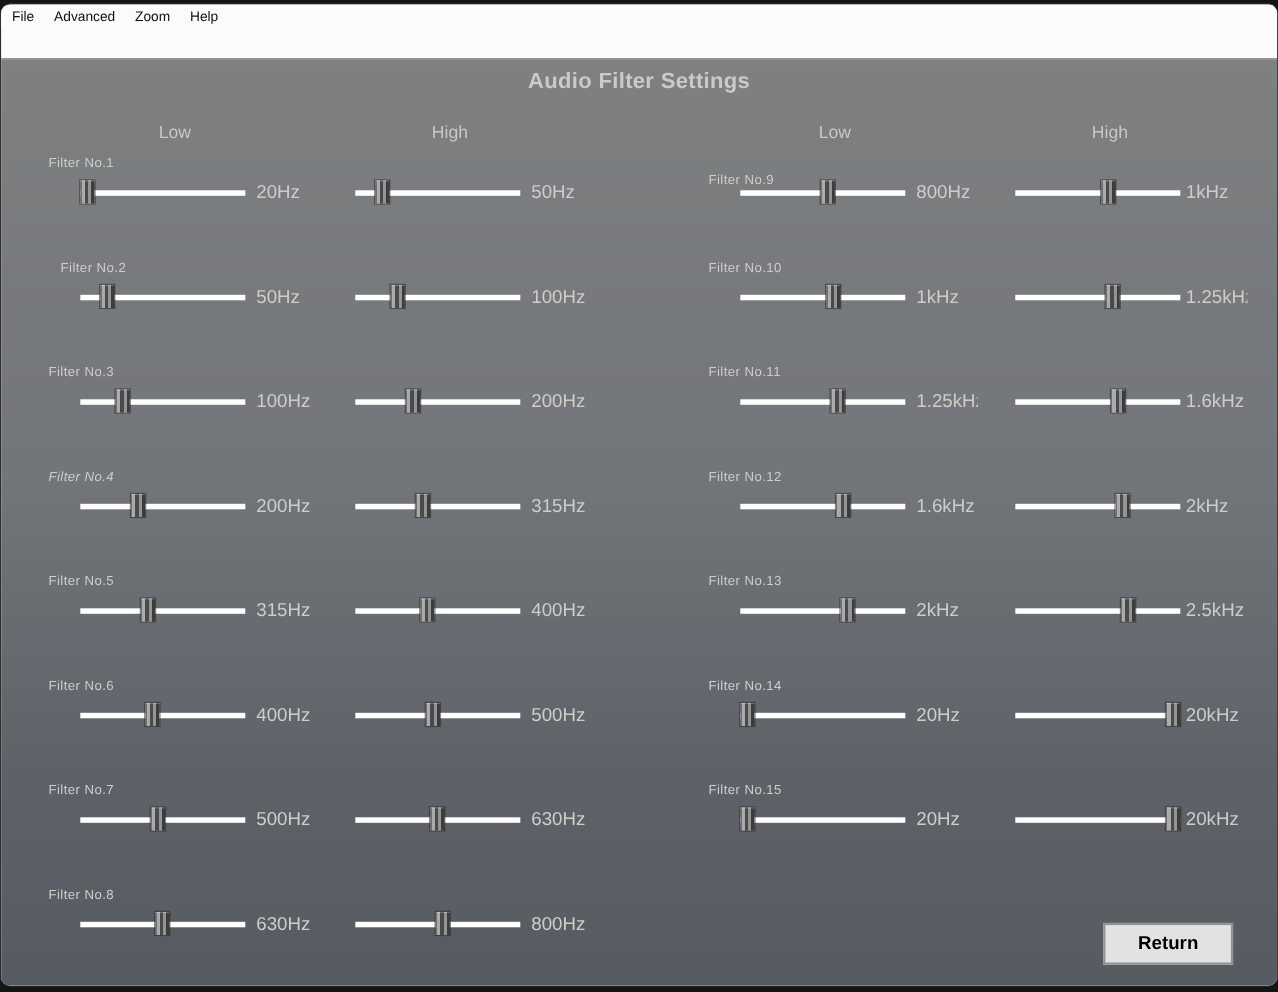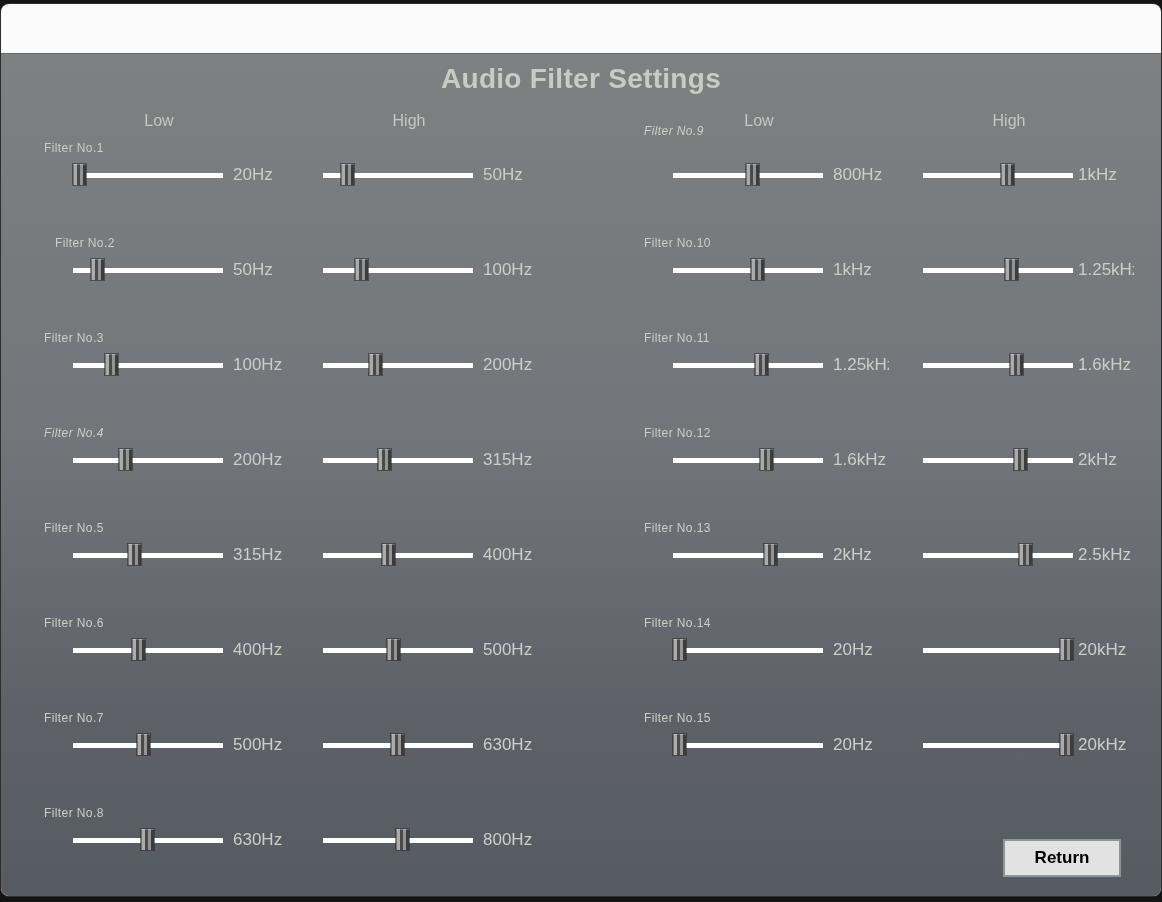--- a/index.html
+++ b/index.html
@@ -42,21 +42,21 @@
   }
   .menu-item{padding:2px 9px;}
   
   .content{
     position:absolute;left:0;top:49px;right:0;bottom:0;
     background:linear-gradient(180deg,#7e8081 0%,#72757a 45%,#5e6268 78%,#565b62 100%);
     border-top:1px solid #65686a;
   }
   .page-title{
     position:absolute;top:9px;left:0;width:100%;text-align:center;
-    font-size:28px;font-weight:700;color:#c9cbc5;letter-spacing:.3px;
+    font-size:20px;font-weight:700;color:#c9cbc5;letter-spacing:.3px;
   }
   .col-header{
     position:absolute;width:172px;text-align:center;
     font-size:16px;color:#c6c8c2;
   }
   .filter-label{
     position:absolute;font-size:12px;letter-spacing:.4px;color:#cccec8;white-space:nowrap;
   }
   .slider-track{
     position:absolute;width:150px;height:5px;background:#ffffff;
@@ -77,20 +77,26 @@
     font-size:17px;font-weight:700;color:#000;cursor:default;
     box-sizing:border-box;
   }
 </style>
 </head>
 <body>
 
 <div class="window">
 
 
+  <div class="menubar">
+    <span class="menu-item">File</span>
+    <span class="menu-item">Advanced</span>
+    <span class="menu-item">Zoom</span>
+    <span class="menu-item">Help</span>
+  </div>
 
   <div class="content" id="content">
     <div class="page-title">Audio Filter Settings</div>
     <div class="return-button">Return</div>
   <div class="col-header" style="left: 72px; top: 58px;">Low</div>
       <div class="col-header" style="left: 322px; top: 58px;">High</div>
       <div class="col-header" style="left: 672px; top: 58px;">Low</div>
       <div class="col-header" style="left: 922px; top: 58px;">High</div>
       <div class="filter-label" style="left: 43px; top: 87px;">Filter No.1</div>
       <div class="slider-track" style="left: 72px; top: 119px;"></div>
@@ -141,21 +147,21 @@
       <div class="slider-track" style="left: 322px; top: 689px;"></div>
       <div class="slider-thumb" style="left: 390.363px; top: 680px;"></div>
       <div class="value-label" style="left: 482px; top: 680px;">630Hz</div>
       <div class="filter-label" style="left: 43px; top: 752px;">Filter No.8</div>
       <div class="slider-track" style="left: 72px; top: 784px;"></div>
       <div class="slider-thumb" style="left: 140.363px; top: 775px;"></div>
       <div class="value-label" style="left: 232px; top: 775px;">630Hz</div>
       <div class="slider-track" style="left: 322px; top: 784px;"></div>
       <div class="slider-thumb" style="left: 395.158px; top: 775px;"></div>
       <div class="value-label" style="left: 482px; top: 775px;">800Hz</div>
-      <div class="filter-label" style="left: 643px; top: 70px; font-style: italic;">Filter No.9</div>
+      <div class="filter-label" style="left: 643px; top: 102px;">Filter No.9</div>
       <div class="slider-track" style="left: 672px; top: 119px;"></div>
       <div class="slider-thumb" style="left: 745.158px; top: 110px;"></div>
       <div class="value-label" style="left: 832px; top: 110px;">800Hz</div>
       <div class="slider-track" style="left: 922px; top: 119px;"></div>
       <div class="slider-thumb" style="left: 999.542px; top: 110px;"></div>
       <div class="value-label" style="left: 1077px; top: 110px;">1kHz</div>
       <div class="filter-label" style="left: 643px; top: 182px;">Filter No.10</div>
       <div class="slider-track" style="left: 672px; top: 214px;"></div>
       <div class="slider-thumb" style="left: 749.542px; top: 205px;"></div>
       <div class="value-label" style="left: 832px; top: 205px;">1kHz</div>

